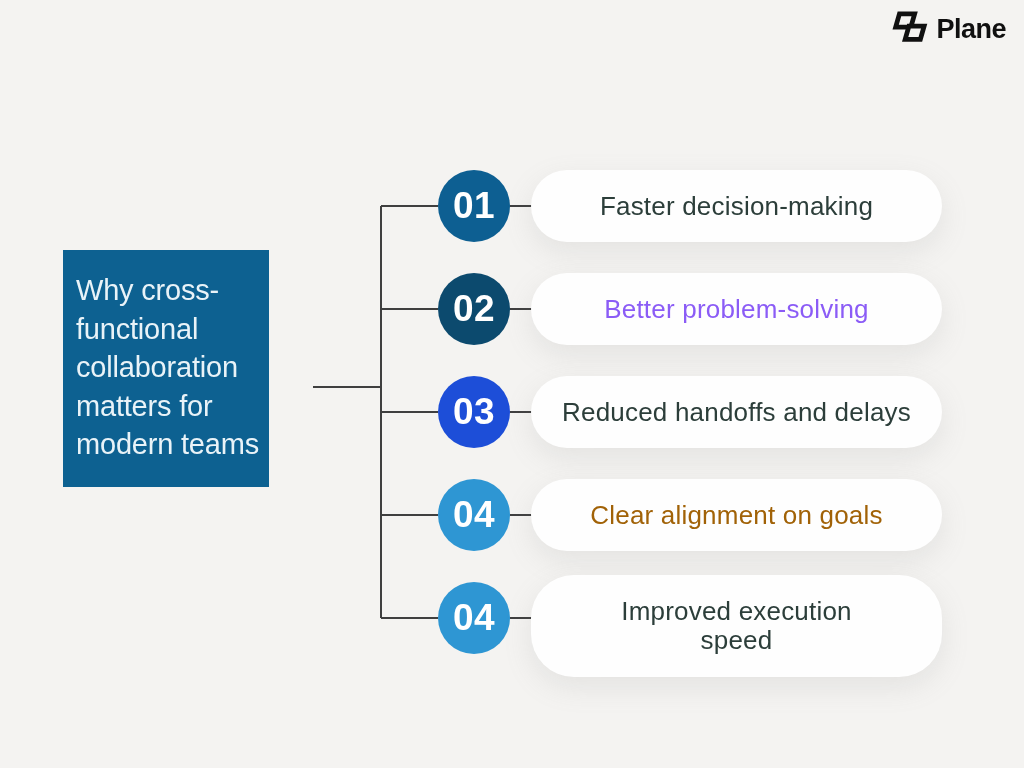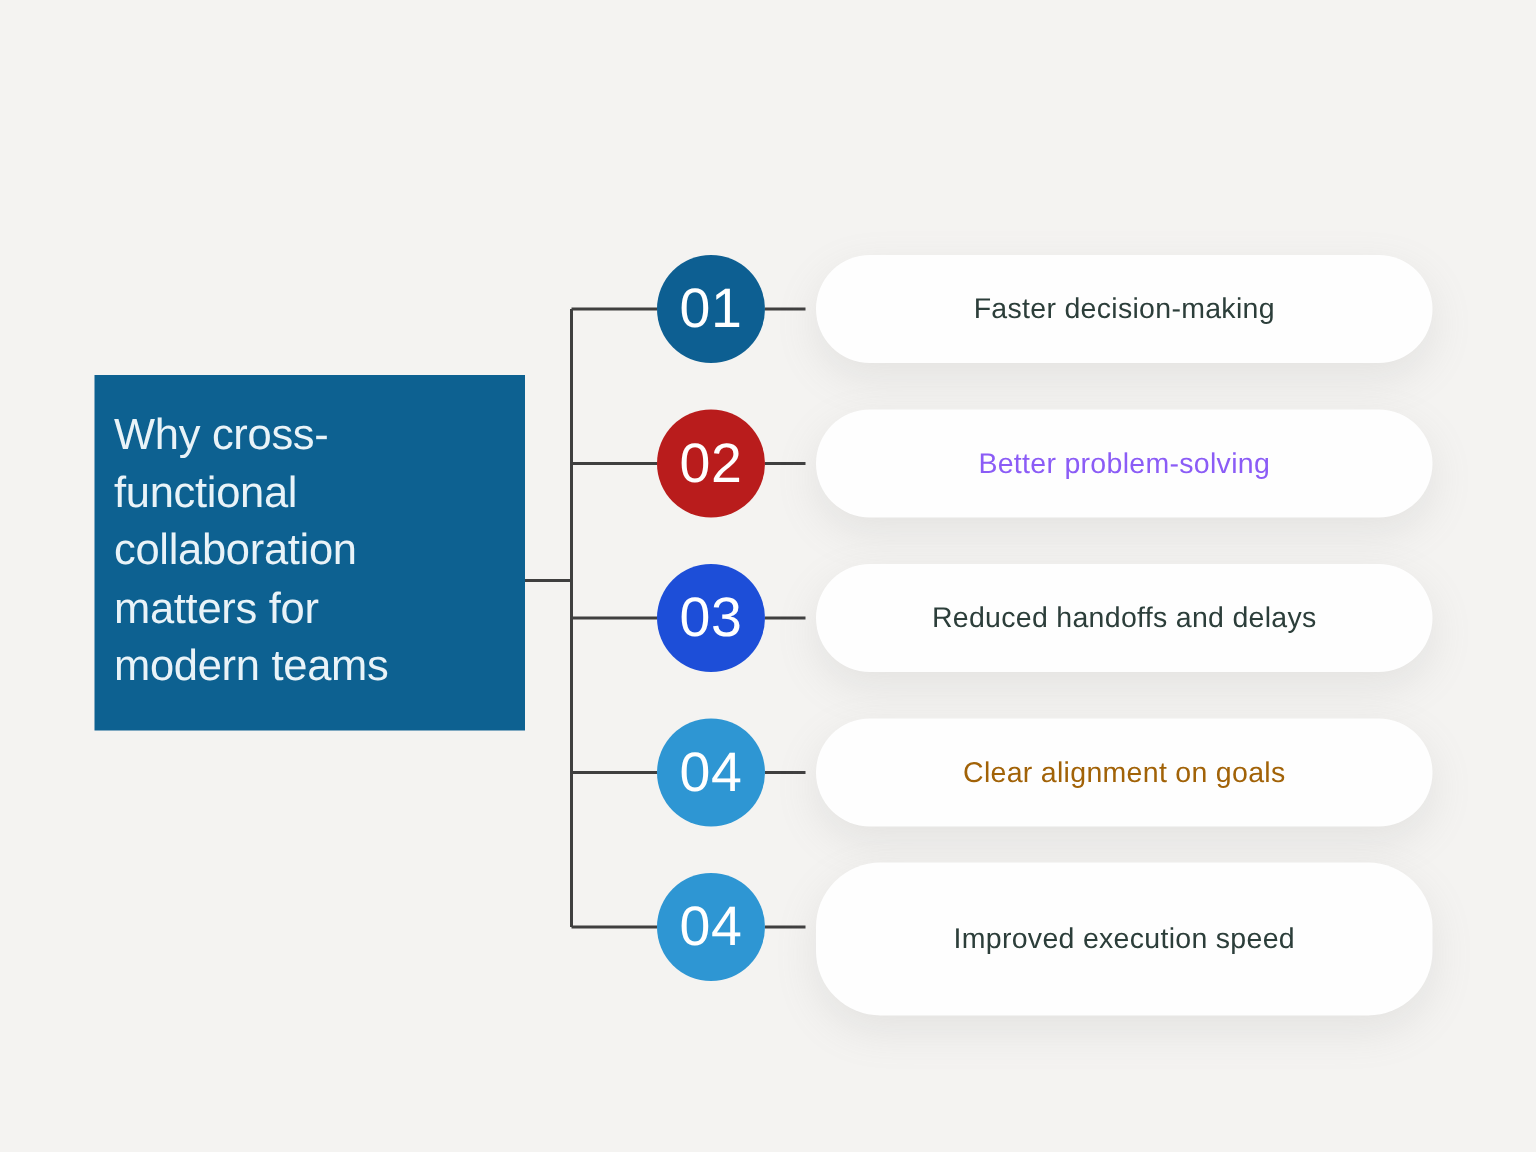--- a/index.html
+++ b/index.html
@@ -17,60 +17,69 @@
     position: absolute; top: 10px; right: 18px;
     display: flex; align-items: center; gap: 7px;
   }
   .logo-text {
     font-size: 27px; font-weight: 700; color: #101010; letter-spacing: -0.5px;
   }
 
   
   .title-card {
     position: absolute; left: 63px; top: 250px;
-    width: 287px; height: 237px;
+    width: 206px; height: 237px;
     padding: 21px 10px 0 13px;
     font-size: 29px; line-height: 38.5px; font-weight: 500;
     letter-spacing: -0.2px;
     white-space: pre-line;
   }
 
   
   .connectors { position: absolute; left: 0; top: 0; width: 1024px; height: 768px; }
   .connectors line { stroke-width: 2; }
 
   
   .num-circle {
     position: absolute; left: 438px;
     width: 72px; height: 72px; border-radius: 50%;
     display: flex; align-items: center; justify-content: center;
-    color: #ffffff; font-size: 37px; font-weight: 400; letter-spacing: 0.5px;
+    color: #ffffff; font-size: 37px; font-weight: 700; letter-spacing: 0.5px;
   }
   .pill {
-    position: absolute; left: 544px;
+    position: absolute; left: 531px;
     width: 411px; height: 72px; border-radius: 40px;
     display: flex; align-items: center; justify-content: center;
     box-shadow: 0 10px 28px rgba(140,140,140,0.16);
-    font-size: 19px; font-weight: 500; letter-spacing: 0.2px;
+    font-size: 26px; font-weight: 500; letter-spacing: 0.2px;
     text-align: center;
   }
   .pill.tall { height: 102px; border-radius: 43px; }
   .pill .pill-text { display: block; max-width: 250px; line-height: 29px; }
   .pill .pill-text.wide { max-width: 380px; }
   .r1 .num-circle { top: 170px; } .r1 .pill { top: 170px; }
   .r2 .num-circle { top: 273px; } .r2 .pill { top: 273px; }
   .r3 .num-circle { top: 376px; } .r3 .pill { top: 376px; text-align: right; }
   .r4 .num-circle { top: 479px; } .r4 .pill { top: 479px; }
   .r5 .num-circle { top: 582px; } .r5 .pill { top: 575px; }
 </style>
 </head>
 <body>
 
 <div class="canvas">
 
+  <div class="logo">
+    <span style="display:inline-flex;">
+      <svg width="42" height="38" viewBox="0 0 44 40" aria-hidden="true">
+        <path d="M13 4 L29 4 L25 18 L9 18 Z" fill="#f4f3f1" stroke="#101010" stroke-width="5" stroke-linejoin="miter"></path>
+        <path d="M23 17 L39 17 L35 31 L19 31 Z" fill="#f4f3f1" stroke="#101010" stroke-width="5" stroke-linejoin="miter"></path>
+      </svg>
+    </span>
+    <span class="logo-text" style="color: rgb(16, 16, 16);">Plane</span>
+  </div>
 
   <svg class="connectors">
     <g style="stroke:#3f3f3f">
 
       <line x1="313" y1="387" x2="381" y2="387"></line>
 
       <line x1="381" y1="206" x2="381" y2="618"></line>
 
       <line x1="381" y1="206" x2="438" y2="206"></line>
       <line x1="381" y1="309" x2="438" y2="309"></line>
@@ -93,21 +102,21 @@
 modern teams</div>
 
   <div class="row r1">
     <div class="num-circle" style="background: rgb(13, 95, 146);">01</div>
     <div class="pill" style="color: rgb(44, 62, 58); background: rgb(254, 254, 254);">
       <span class="pill-text wide">Faster decision-making</span>
     </div>
   </div>
 
   <div class="row r2">
-    <div class="num-circle" style="background: #b91c1c;">02</div>
+    <div class="num-circle" style="background: #0c4a6e;">02</div>
     <div class="pill" style="color: #8b5cf6; background: rgb(254, 254, 254);">
       <span class="pill-text wide">Better problem-solving</span>
     </div>
   </div>
 
   <div class="row r3">
     <div class="num-circle" style="background: #1d4ed8;">03</div>
     <div class="pill" style="color: rgb(44, 62, 58); background: rgb(254, 254, 254);">
       <span class="pill-text wide">Reduced handoffs and delays</span>
     </div>

